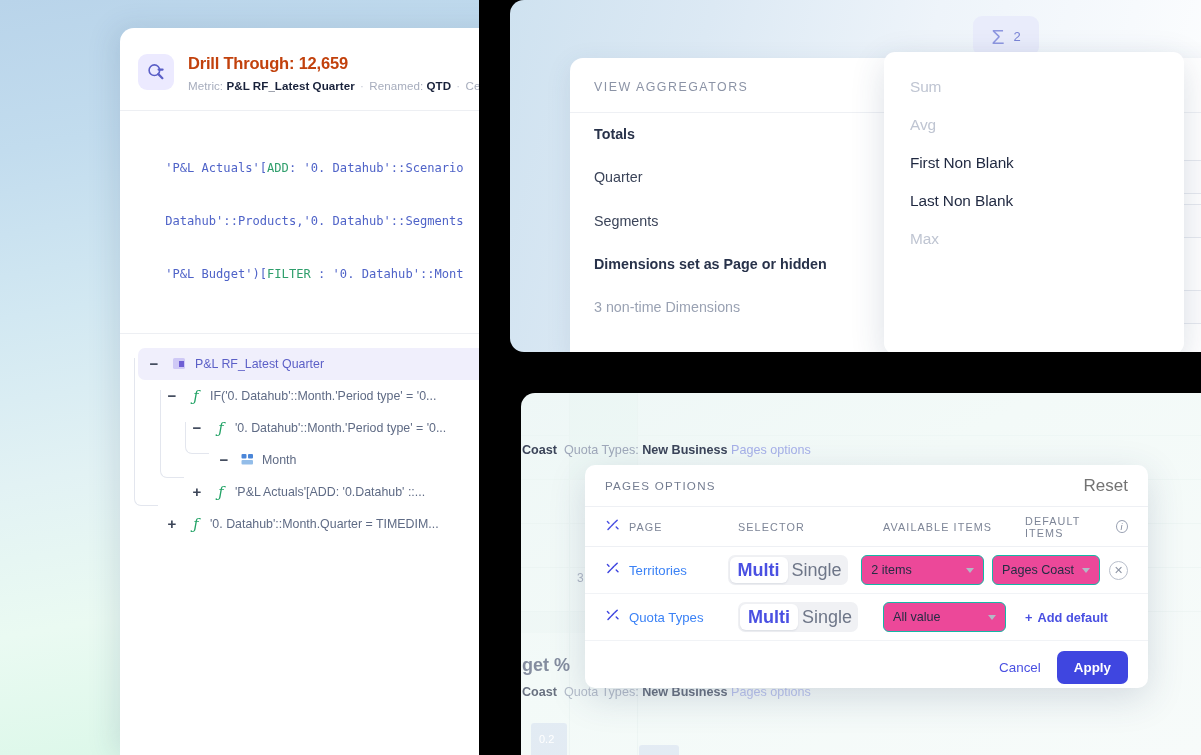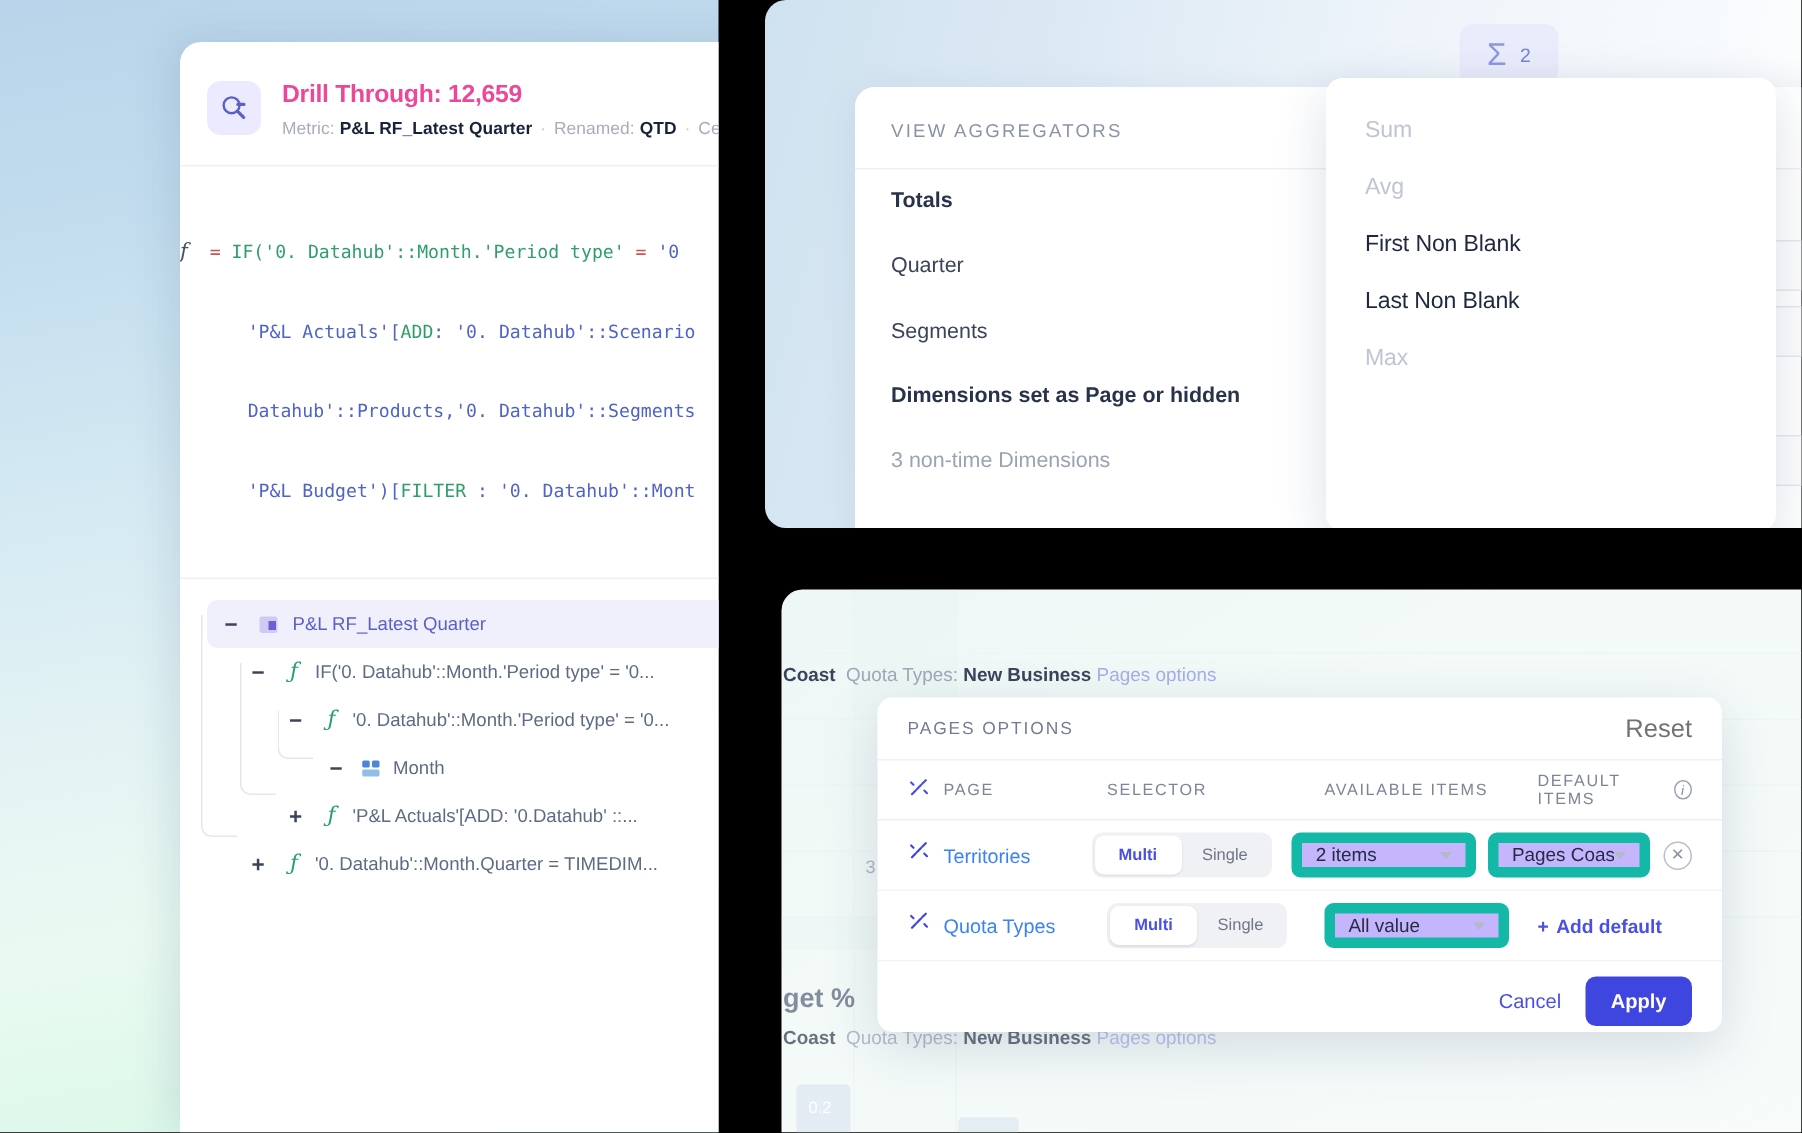--- a/index.html
+++ b/index.html
@@ -26,21 +26,21 @@
     border-radius: 14px 0 0 0;
     box-shadow: -6px 0 28px rgba(40,70,110,.13);
     overflow: hidden;
   }
   .drill-head { padding: 26px 22px 18px 18px; display: flex; gap: 14px; align-items: flex-start; }
   .drill-icon {
     width: 36px; height: 36px; flex: 0 0 36px; border-radius: 9px;
     background: #eceaff; display: flex; align-items: center; justify-content: center;
   }
   .drill-title {
-    font-size: 16.5px; font-weight: 700; color: #ec4899;
+    font-size: 16.5px; font-weight: 700; color: #c2410c;
     letter-spacing: -.2px; white-space: nowrap;
   }
   .drill-sub {
     margin-top: 6px; font-size: 11.6px; color: #a7adbd;
     white-space: nowrap; letter-spacing: .05px;
   }
   .drill-sub b { color: #18213a; font-weight: 700; }
   .drill-sub .dot { color: #c5cad6; padding: 0 2px; }
 
   .drill-divider { height: 1px; background: #edeff3; }
@@ -184,29 +184,29 @@
   .c-sel { width: 145px; }
   .c-avail { width: 142px; }
   .c-def { flex: 1; display: flex; align-items: center; }
 
   .seg {
     display: inline-flex; background: #f0f1f4; border-radius: 7px; padding: 2px;
     height: 30px; width: 120px;
   }
   .seg span {
     flex: 1; display: flex; align-items: center; justify-content: center;
-    font-size: 11px; border-radius: 6px; color: #6e7688; cursor: pointer;
+    font-size: 18px; border-radius: 6px; color: #6e7688; cursor: pointer;
   }
   .seg span.on { background: #fff; color: #4a50e2; font-weight: 600;
     box-shadow: 0 1px 2px rgba(40,60,100,.10); }
 
   .mini-select {
-    width: 123px; height: 30px; border: 7px solid #14b8a6; border-radius: 6px;
+    width: 123px; height: 30px; border: 1px solid #14b8a6; border-radius: 6px;
     display: flex; align-items: center; padding: 0 9px;
-    font-size: 12.6px; color: #242d44; font-weight: 500; background: #c4b5fd;
+    font-size: 12.6px; color: #242d44; font-weight: 500; background: #ec4899;
   }
   .mini-select .cap { flex: 1; white-space: nowrap; overflow: hidden; }
   .caret { width: 0; height: 0; border-left: 4.5px solid transparent;
     border-right: 4.5px solid transparent; border-top: 5px solid #b3b9c6; }
   .add-default { font-size: 12.8px; color: #4a50e2; font-weight: 600; cursor: pointer;
     display: flex; align-items: center; gap: 5px; }
   .x-btn {
     width: 19px; height: 19px; border-radius: 50%; border: 1.3px solid #b9bfcc;
     color: #8b93a3; font-size: 11px; display: flex; align-items: center;
     justify-content: center; margin-left: 9px; cursor: pointer; line-height: 1;
@@ -245,21 +245,20 @@
           <div class="drill-title">Drill Through: 12,659</div>
           <div class="drill-sub"><span>Metric:</span>
             <b>P&amp;L RF_Latest Quarter</b><span class="dot">&nbsp;·&nbsp;</span><span>Renamed:</span>
             <b>QTD</b><span class="dot">&nbsp;·&nbsp;</span><span>Cell Sco</span></div>
         </div>
       </div>
 
       <div class="drill-divider"></div>
 
       <div class="formula">
-        <div><span class="fx">ƒ</span>&nbsp;&nbsp;<span class="op">=</span>&nbsp;<span class="kw">IF('0. Datahub'::Month.'Period type' </span><span class="op">=</span><span> '0</span></div>
         <div class="row">&nbsp;&nbsp;&nbsp;&nbsp;<span>'P&amp;L Actuals'[</span><span class="kw">ADD</span><span>: '0. Datahub'::Scenario</span></div>
         <div class="row">&nbsp;&nbsp;&nbsp;&nbsp;<span>Datahub'::Products,'0. Datahub'::Segments</span></div>
         <div class="row">&nbsp;&nbsp;&nbsp;&nbsp;<span>'P&amp;L Budget')[</span><span class="kw">FILTER</span><span> : '0. Datahub'::Mont</span></div>
       </div>
 
       <div class="drill-divider"></div>
 
       <div class="tree">
 
         <div class="guide" style="left:14px;  top:24px;  width:24px; height:148px;"></div>

